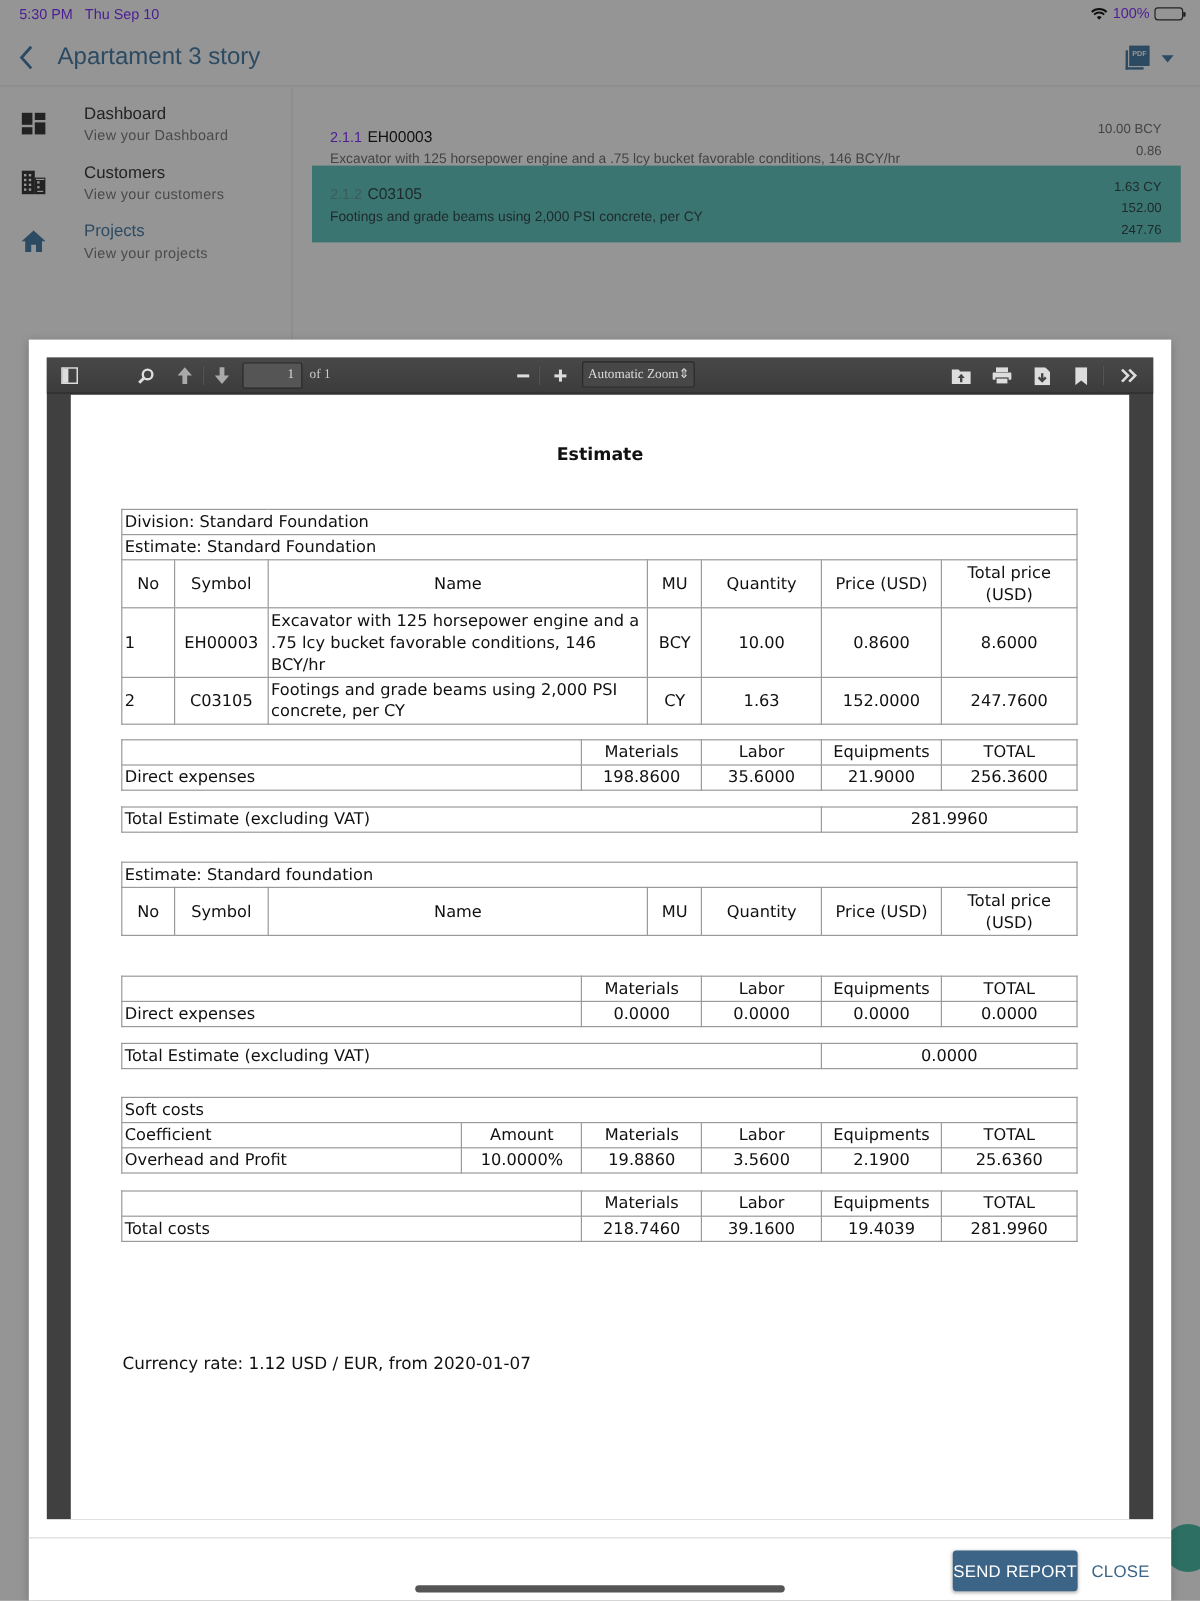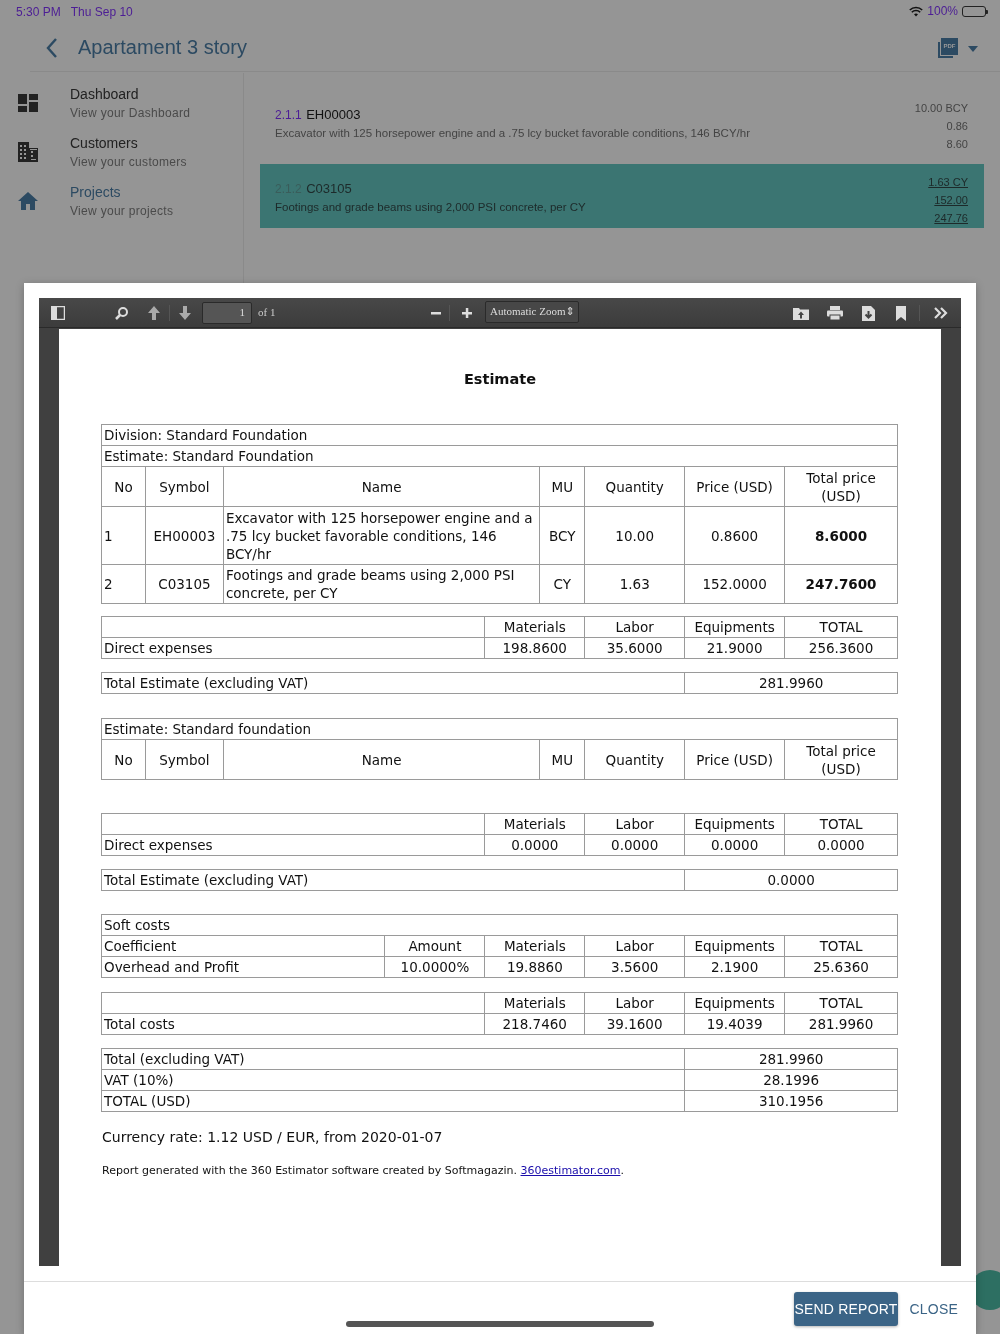--- a/index.html
+++ b/index.html
@@ -7,21 +7,21 @@
   body { position: relative; background: #959595; font-family: "Liberation Sans", sans-serif; color: #222; }
 
   
   .statusbar { position: absolute; top: 0; left: 0; right: 0; height: 24px; font-size: 12px; color: #4c1d95; }
   .statusbar .time { position: absolute; left: 16px; top: 5px; }
   .statusbar .right { position: absolute; right: 14px; top: 4px; display: flex; align-items: center; gap: 4px; font-size: 12px; }
   .battery { width: 24px; height: 11px; border: 1px solid #222; border-radius: 3px; padding: 1px; position: relative; }
   .battery::after { content: ""; position: absolute; right: -3px; top: 3px; width: 2px; height: 4px; background: #222; border-radius: 0 1px 1px 0; }
   .battery .fill { width: 100%; height: 100%; background: #000; border-radius: 1px; }
 
-  .appbar { position: absolute; top: 24px; left: 0; right: 0; height: 48px; border-bottom: 1px solid #8a8a8a; margin-left: 30px; }
+  .appbar { position: absolute; top: 24px; left: 0; right: 0; height: 48px; border-bottom: 1px solid #8a8a8a; }
   .appbar .back { position: absolute; left: 12px; top: 10px; width: 20px; height: 28px; }
   .appbar .title { position: absolute; left: 48px; top: 12px; font-size: 20px; color: #2c4a62; }
   .appbar .pdf { position: absolute; right: 42px; top: 14px; width: 20px; height: 20px; }
   .appbar .pdf .box { position: absolute; left: 3px; top: 0; width: 17px; height: 17px; background: #2c4a62; color: #999; font-size: 6px; font-weight: bold; text-align: center; line-height: 17px; }
   .appbar .pdf .back-sq { position: absolute; left: 0; top: 4px; width: 15px; height: 16px; border-left: 2px solid #2c4a62; border-bottom: 2px solid #2c4a62; }
   .appbar .caret { position: absolute; right: 22px; top: 22px; width: 0; height: 0; border-left: 5px solid transparent; border-right: 5px solid transparent; border-top: 6px solid #2c4a62; }
 
   .sidebar { position: absolute; top: 73px; left: 0; width: 244px; height: 220px; border-right: 1px solid #8a8a8a; }
   .nav-item { position: absolute; left: 0; width: 244px; height: 48px; }
   .nav-item .icon { position: absolute; left: 18px; top: 14px; width: 20px; height: 20px; }
@@ -32,41 +32,41 @@
   .estrow { position: absolute; left: 260px; width: 724px; height: 64px; }
   .estrow .num { color: #4c1d95; font-size: 12px; }
   .estrow .code { font-size: 13px; color: #111; }
   .estrow .line1 { position: absolute; left: 15px; top: 15px; }
   .estrow .line2 { position: absolute; left: 15px; top: 37px; font-size: 11.5px; color: #444; }
   .estrow .vals { position: absolute; right: 16px; top: 9px; text-align: right; font-size: 11px; color: #444; line-height: 18px; }
   .estrow.sel { background: #3b7572; }
   .estrow.sel .num { color: #3a5d5b; }
   .estrow.sel .code { color: #1d2a2a; }
   .estrow.sel .line2 { color: #1d2a2a; }
-  .estrow.sel .vals { color: #1d2a2a; text-decoration: underline; }
+  .estrow.sel .vals { color: #1d2a2a; }
 
   
   .modal { position: absolute; left: 24px; top: 283px; width: 952px; height: 1051px; background: #fff; box-shadow: 0 2px 8px rgba(0,0,0,0.25); }
   .viewer { position: absolute; left: 15px; top: 15px; width: 922px; height: 968px; background: #404040; }
   .toolbar { position: absolute; left: 0; top: 0; right: 0; height: 30px; background: linear-gradient(#484848, #3c3c3c); border-bottom: 1px solid #2a2a2a; }
   .tb { position: absolute; top: 5px; height: 20px; display: flex; align-items: center; justify-content: center; color: #ddd; font-size: 14px; cursor: pointer; }
   .tb svg { display: block; }
   .tb-sep { position: absolute; top: 7px; width: 1px; height: 16px; background: #222; border-right: 1px solid #555; }
   .page-input { position: absolute; left: 163px; top: 4px; width: 50px; height: 22px; background: #555; border: 1px solid #2a2a2a; border-radius: 2px; color: #ddd; font-family: "Liberation Serif", serif; font-size: 11px; text-align: right; padding: 3px 6px; }
   .page-of { position: absolute; left: 219px; top: 8px; color: #ccc; font-family: "Liberation Serif", serif; font-size: 11px; }
   .zoom-select { position: absolute; left: 446px; top: 3px; width: 94px; height: 22px; background: #474747; border: 1px solid #2a2a2a; border-radius: 2px; color: #ddd; font-family: "Liberation Serif", serif; font-size: 11px; padding: 3px 4px; white-space: nowrap; }
 
   .page { position: absolute; left: 20px; top: 31px; width: 882px; height: 937px; background: #fff; font-family: "DejaVu Sans", sans-serif; color: #111; }
   .doc-title { position: absolute; left: 0; right: 0; top: 42px; text-align: center; font-weight: bold; font-size: 14.5px; }
 
   table.rt { position: absolute; left: 42px; width: 797px; border-collapse: collapse; font-size: 13.5px; }
   table.rt td { border: 1px solid #9a9a9a; padding: 1px 2px; line-height: 18px; vertical-align: middle; }
   table.rt td.c { text-align: center; }
   table.rt td.r { text-align: center; }
-  table.rt td.b { font-weight: bold; }
+  table.rt td.b { font-weight: normal; }
   .footnote { position: absolute; left: 43px; font-size: 14px; }
   .credit { position: absolute; left: 43px; font-size: 11px; }
   .credit a { color: #1a0dab; text-decoration: underline; }
 
   .modal-footer { position: absolute; left: 0; right: 0; top: 998px; height: 53px; border-top: 1px solid #ddd; }
   .btn-send { position: absolute; right: 78px; top: 10px; width: 104px; height: 34px; background: #3b6486; color: #fff; font-size: 14px; border-radius: 3px; display: flex; align-items: center; justify-content: center; box-shadow: 0 1px 3px rgba(0,0,0,0.3); letter-spacing: 0.2px; }
   .btn-close { position: absolute; right: 18px; top: 10px; height: 34px; color: #3b6486; font-size: 14px; display: flex; align-items: center; letter-spacing: 0.2px; }
   .home-indicator { position: absolute; left: 346px; top: 1321px; width: 308px; height: 6px; background: #555; border-radius: 3px; }
   .fab-peek { position: absolute; left: 970px; top: 1270px; width: 40px; height: 40px; border-radius: 50%; background: #2d6f62; }
 </style>
@@ -142,21 +142,21 @@
 
 <div class="estrow" style="top:90px">
   <div class="line1"><span class="num">2.1.1</span> <span class="code">EH00003</span></div>
   <div class="line2">Excavator with 125 horsepower engine and a .75 lcy bucket favorable conditions, 146 BCY/hr</div>
   <div class="vals">
     <div>10.00 BCY</div>
     <div>0.86</div>
     <div>8.60</div>
   </div>
 </div>
-<div class="estrow sel" style="top:164px">
+<div class="estrow sel" style="top:138px">
   <div class="line1"><span class="num">2.1.2</span> <span class="code">C03105</span></div>
   <div class="line2">Footings and grade beams using 2,000 PSI concrete, per CY</div>
   <div class="vals">
     <div>1.63 CY</div>
     <div>152.00</div>
     <div>247.76</div>
   </div>
 </div>
 
 <div class="fab-peek"></div>
@@ -441,43 +441,22 @@
         <tr>
               <td>Total costs</td>
               <td class="r">218.7460</td>
               <td class="r">39.1600</td>
               <td class="r">19.4039</td>
               <td class="r">281.9960</td>
             </tr>
       </tbody>
         </table>
 
-      <table class="rt" style="top:719px">
-        <colgroup>
-            <col style="width:584px">
-            <col style="width:213px">
-          </colgroup>
-        <tbody>
-            <tr>
-              <td>Total (excluding VAT)</td>
-              <td class="r">281.9960</td>
-            </tr>
-        <tr>
-              <td>VAT (10%)</td>
-              <td class="r">28.1996</td>
-            </tr>
-        <tr>
-              <td>TOTAL (USD)</td>
-              <td class="r">310.1956</td>
-            </tr>
-      </tbody>
-        </table>
 
       <div class="footnote" style="top:800px">Currency rate: 1.12 USD / EUR, from 2020-01-07</div>
-      <div class="credit" style="top:835px"><span>Report generated with the 360 Estimator software created by Softmagazin. </span><a>360estimator.com</a><span>.</span></div>
     </div>
   </div>
 
   <div class="modal-footer">
     <div class="btn-send">SEND REPORT</div>
     <div class="btn-close">CLOSE</div>
   </div>
 </div>
 
 <div class="home-indicator"></div>

